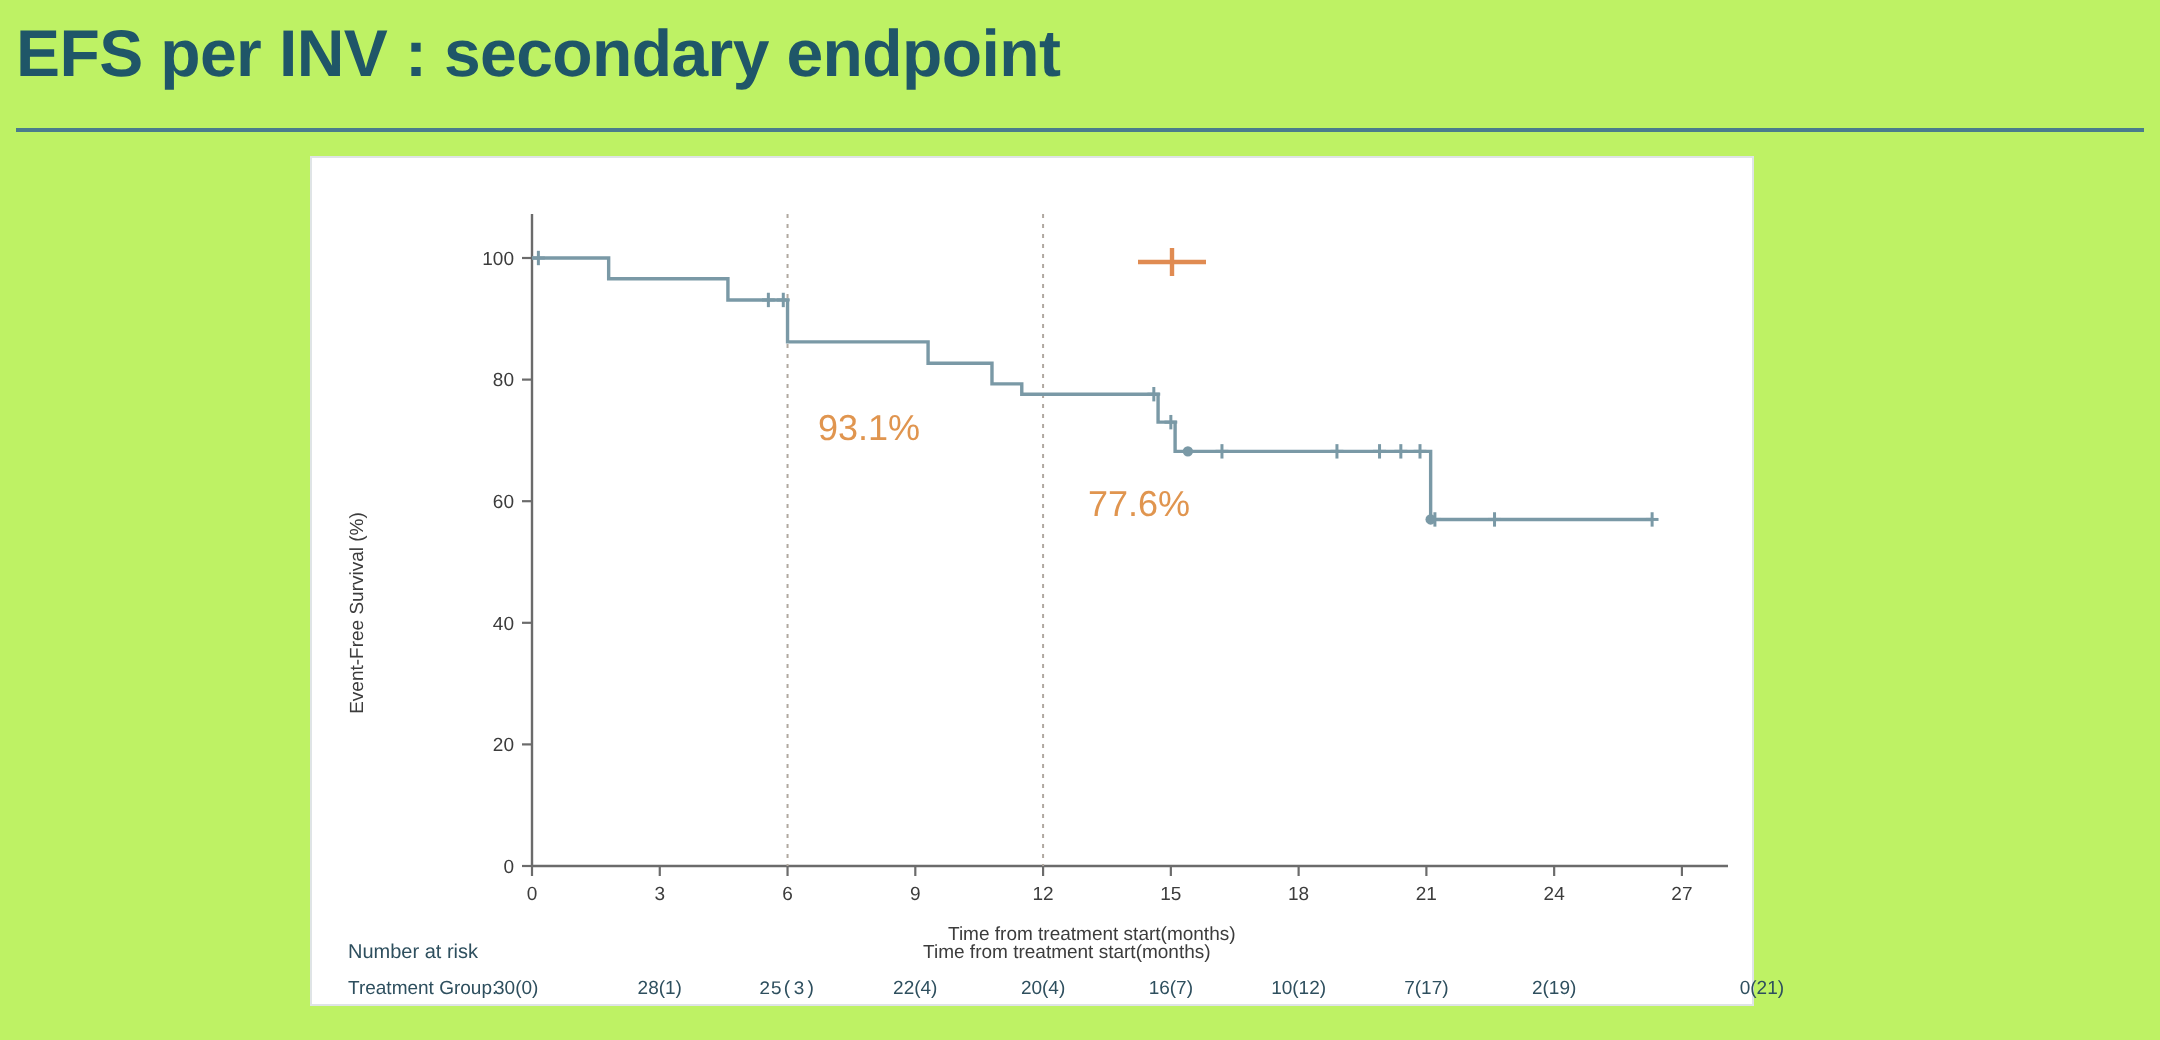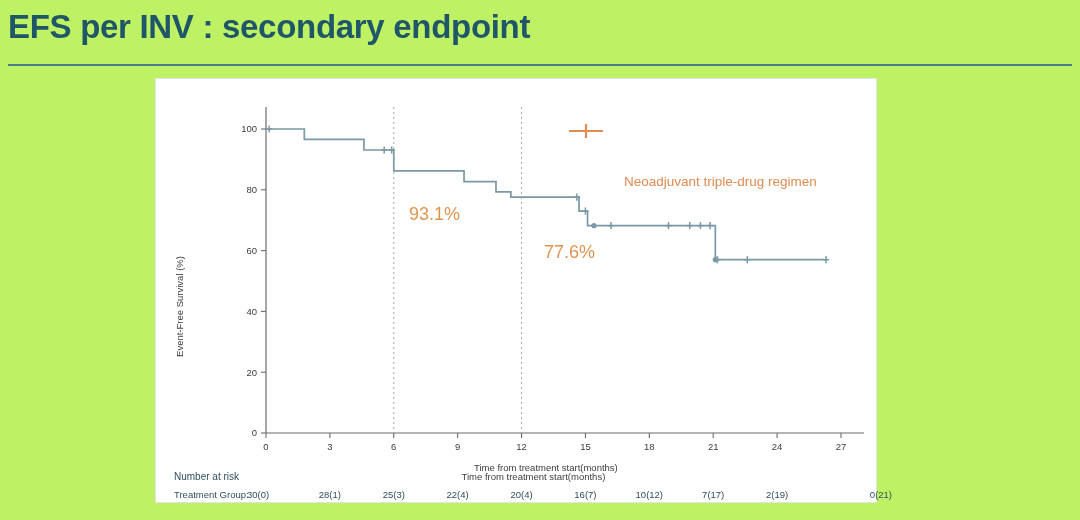--- a/index.html
+++ b/index.html
@@ -250,35 +250,34 @@
       <g id="event-layer">
           <circle cx="437.9424460431655" cy="146.672" r="2.6" fill="#7a99a6"></circle>
           <circle cx="559.3237410071943" cy="180.72000000000003" r="2.6" fill="#7a99a6"></circle>
         </g>
       <g id="legend-mark-layer">
           <line x1="413" y1="52" x2="447" y2="52" stroke="#e08b52" stroke-width="2.2"></line>
           <line x1="430" y1="45" x2="430" y2="59" stroke="#e08b52" stroke-width="2.2"></line>
         </g>
     </svg>
 
-    <div class="legend-label" id="legend-series-label">Neoadjuvant triple-drug regimen</div>
 
 
     <div class="rate-annotation" id="rate-6mo">93.1%</div>
     <div class="rate-annotation" id="rate-12mo">77.6%</div>
 
     <div class="axis-title" id="x-axis-title">Time from treatment start(months)</div>
     <div class="axis-title" id="y-axis-title">Event-Free Survival (%)</div>
 
     <div id="risk-table">
       <div id="risk-title">Number at risk</div>
       <div id="risk-row-label">Treatment Group:</div>
     <div class="risk-value" style="left: 83px; transform: none; text-align: right;">30(0)</div>
         <div class="risk-value" style="left: 165.885px;">28(1)</div>
-        <div class="risk-value" style="left: 229.77px;">25(3)</div>
+        <div class="risk-value" style="left: 229.77px; font-family: Liberation Mono, monospace;">25(3)</div>
         <div class="risk-value" style="left: 293.655px;">22(4)</div>
         <div class="risk-value" style="left: 357.54px;">20(4)</div>
         <div class="risk-value" style="left: 421.424px;">16(7)</div>
         <div class="risk-value" style="left: 485.309px;">10(12)</div>
         <div class="risk-value" style="left: 549.194px;">7(17)</div>
         <div class="risk-value" style="left: 613.079px;">2(19)</div>
         <div class="risk-value" style="left: 676.964px; margin-left: 40px;">0(21)</div>
         <div id="risk-axis-caption" class="axis-title" style="position: absolute; left: 297.54px; top: 0px;">Time from treatment start(months)</div>
       </div>
 

